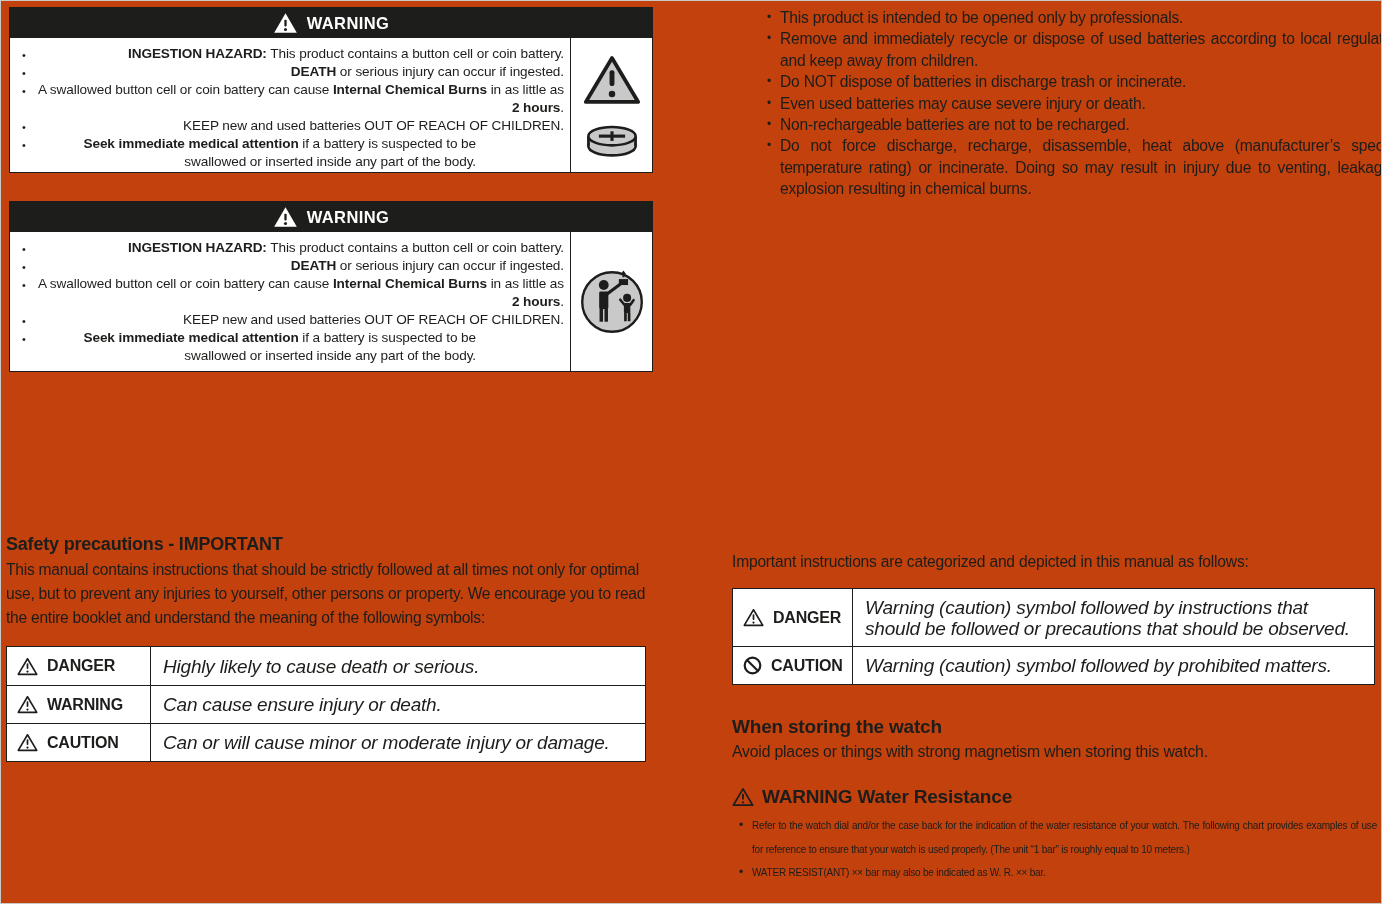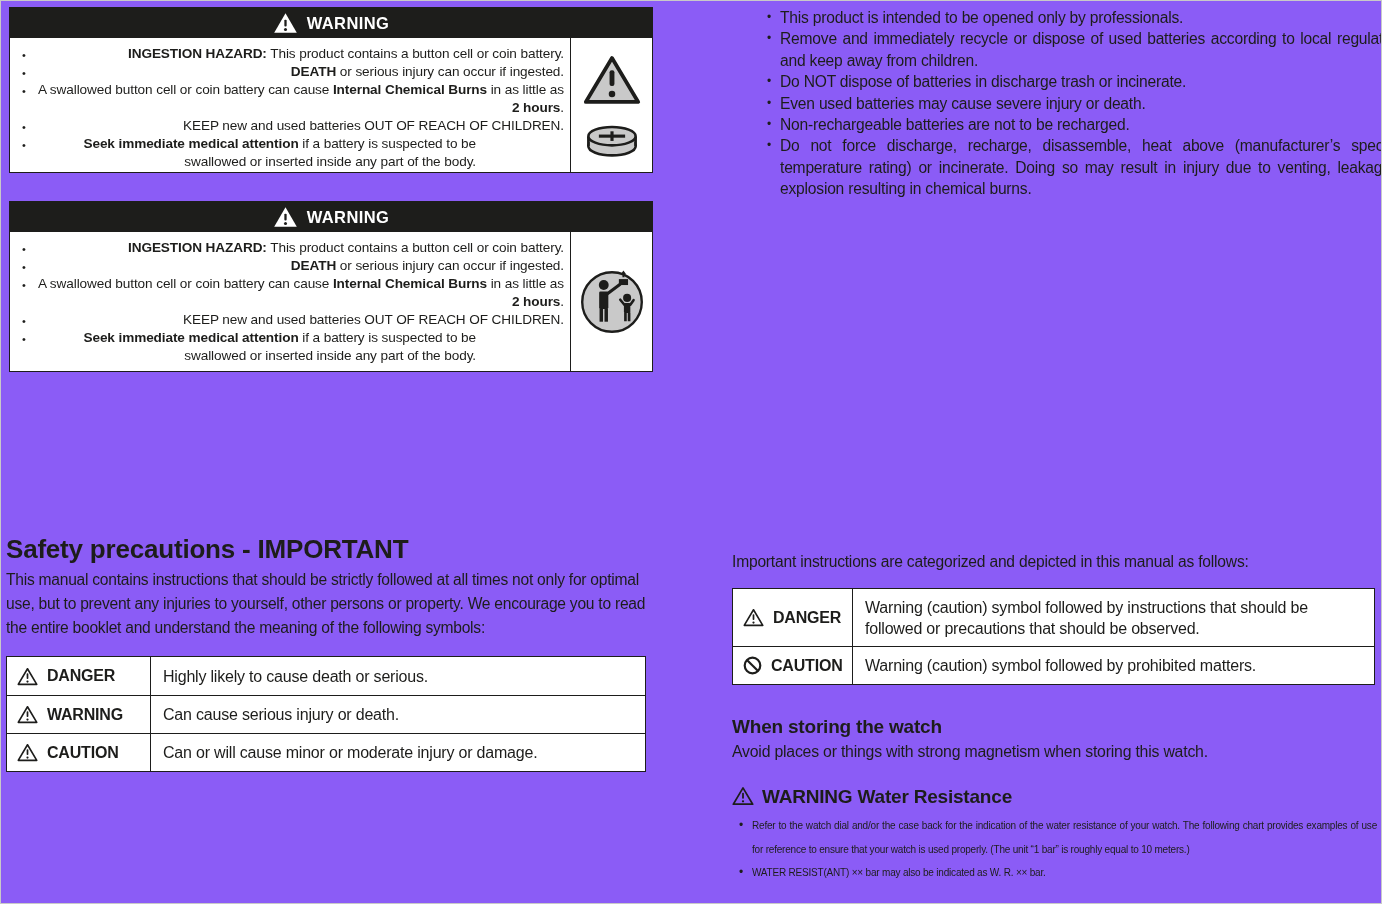--- a/index.html
+++ b/index.html
@@ -1,21 +1,21 @@
 <!DOCTYPE html>
 <html><head>
 <meta charset="utf-8">
 <style>
   * { margin: 0; padding: 0; box-sizing: border-box; }
   html, body { background: #ffffff; }
   .page {
     position: relative;
     width: 1382px;
     height: 904px;
-    background: #8b5cf6;
+    background: #c2410c;
     color: #1d1d1b;
     font-family: "Liberation Sans", sans-serif;
     border: 1px solid #c9c9c9;
     overflow: hidden;
   }
 
   
   .warnbox {
     position: absolute;
     left: 8px;
@@ -105,21 +105,21 @@
   }
 
   
   .safety {
     position: absolute;
     left: 5px;
     top: 533px;
     width: 643px;
   }
   .sec-title {
-    font-size: 26px;
+    font-size: 18px;
     font-weight: bold;
     letter-spacing: -0.2px;
     margin-bottom: 3px;
   }
   .safety-body {
     font-size: 15.6px;
     line-height: 24px;
     letter-spacing: -0.25px;
   }
 
@@ -140,23 +140,24 @@
     font-weight: bold;
     font-size: 16px;
     letter-spacing: -0.2px;
   }
   .tlabel svg { display: block; flex: none; }
   .tdesc {
     flex: 1;
     display: flex;
     align-items: center;
     padding: 5px 8px 5px 12px;
-    font-size: 16px;
+    font-size: 19px;
     line-height: 21px;
     letter-spacing: -0.2px;
+    font-style: italic;
   }
   .tbl.sev { width: 640px; margin-top: 16px; }
   .tbl.sev .trow { height: 38px; }
   .tbl.sev .tlabel { width: 144px; }
   .tbl.cat { width: 643px; margin-top: 17px; }
   .tbl.cat .trow.tall { min-height: 57px; }
   .tbl.cat .trow.short { height: 38px; }
   .tbl.cat .tlabel { width: 120px; }
 
   
@@ -176,21 +177,21 @@
     letter-spacing: -0.2px;
     margin-top: 31px;
   }
   .storing-body {
     font-size: 15.8px;
     letter-spacing: -0.2px;
     margin-top: 5px;
   }
   .wrhead {
     display: flex;
-    align-items: flex-start;
+    align-items: center;
     gap: 8px;
     margin-top: 25px;
     font-size: 19px;
     font-weight: bold;
     letter-spacing: -0.2px;
   }
   .wrhead svg { display: block; }
   .dotlist.wr {
     margin-top: 6px;
     font-size: 10px;
@@ -323,21 +324,21 @@
         <div class="tlabel">
           <span>
               <svg width="21" height="19" viewBox="0 0 22 19">
                 <path d="M11 1.4 L20.7 17.7 H1.3 Z" fill="none" stroke="#1d1d1b" stroke-width="1.7" stroke-linejoin="round"></path>
                 <rect x="10.1" y="6.2" width="1.8" height="6" rx="0.8" fill="#1d1d1b"></rect>
                 <circle cx="11" cy="14.8" r="1.15" fill="#1d1d1b"></circle>
               </svg>
             </span>
           <span>WARNING</span>
         </div>
-        <div class="tdesc">Can cause serious injury or death.</div>
+        <div class="tdesc">Can cause ensure injury or death.</div>
       </div>
       <div class="trow">
         <div class="tlabel">
           <span>
               <svg width="21" height="19" viewBox="0 0 22 19">
                 <path d="M11 1.4 L20.7 17.7 H1.3 Z" fill="none" stroke="#1d1d1b" stroke-width="1.7" stroke-linejoin="round"></path>
                 <rect x="10.1" y="6.2" width="1.8" height="6" rx="0.8" fill="#1d1d1b"></rect>
                 <circle cx="11" cy="14.8" r="1.15" fill="#1d1d1b"></circle>
               </svg>
             </span>

